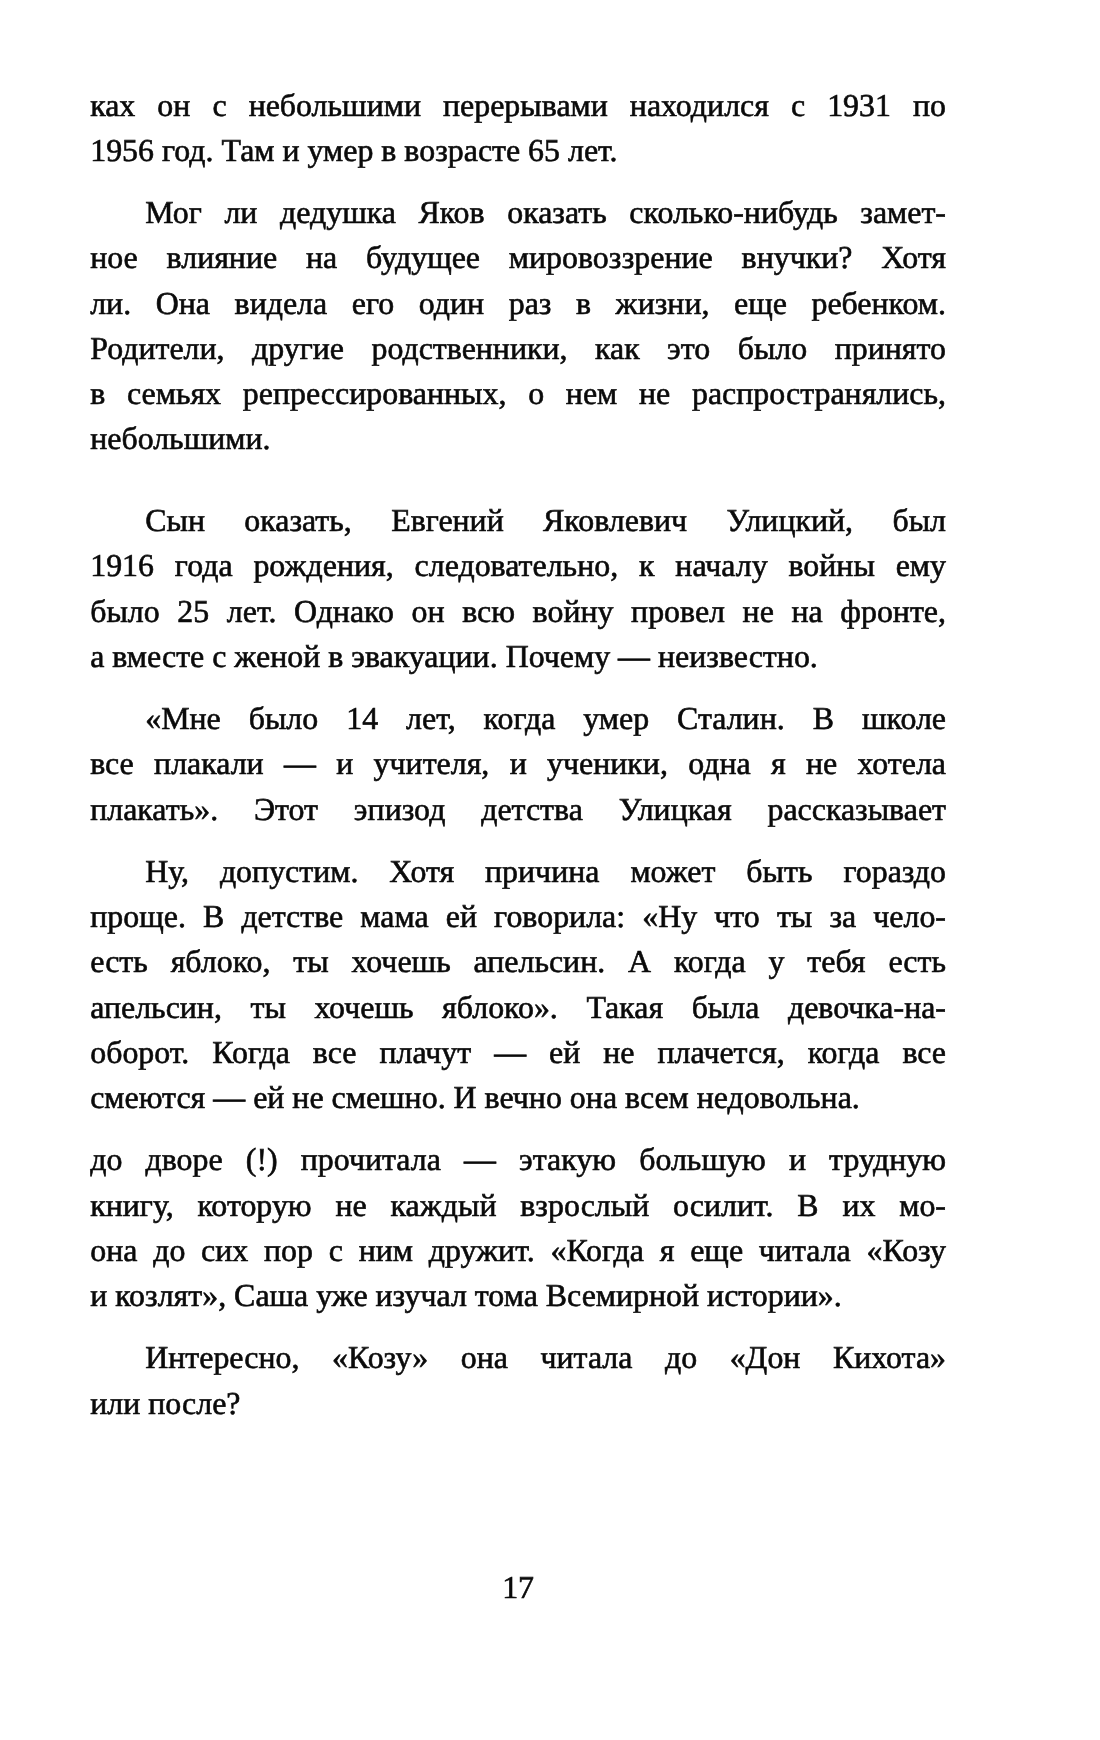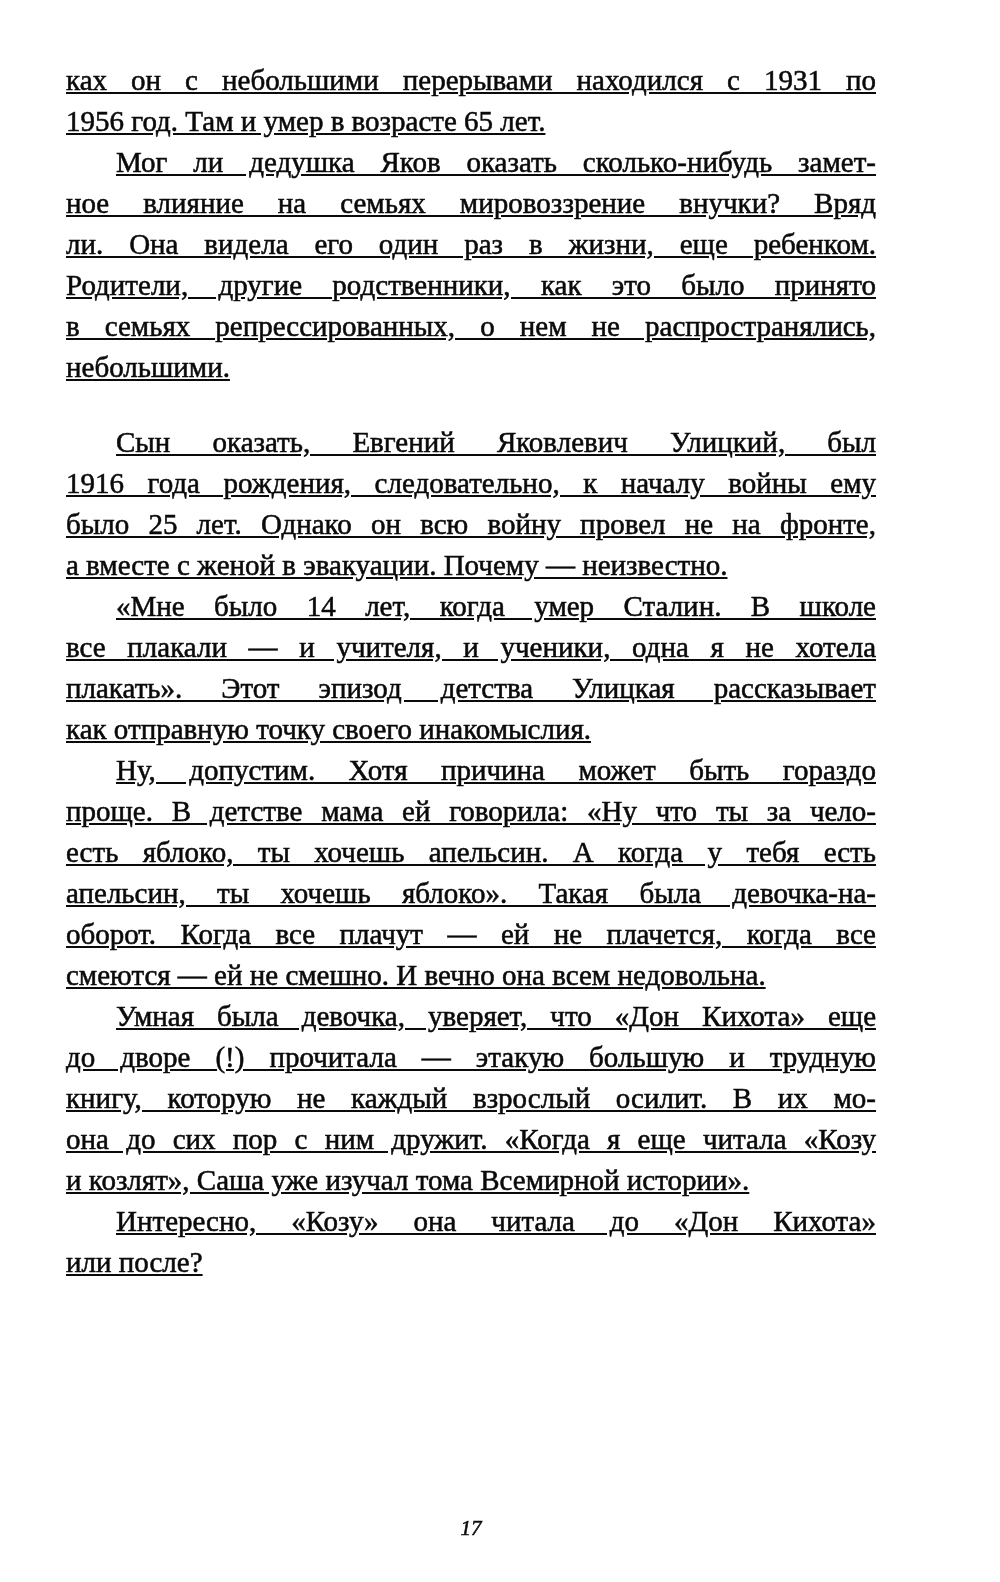--- a/index.html
+++ b/index.html
@@ -17,79 +17,76 @@
   }
   .page-text {
     position: absolute;
     left: 66px;
     top: 60px;
     width: 810px;
     font-size: 29px;
     line-height: 41px;
     -webkit-text-stroke: 0.55px #0a0a0a;
   }
-  .paragraph { margin: 0; text-decoration: underline; }
+  .paragraph { margin: 16px; }
   .paragraph.space-before { margin-top: 34px; }
   .line {
     text-align: justify;
     text-align-last: justify;
     min-height: 41px;
   }
   .line.last { text-align-last: left; }
   .line.first-indent { text-indent: 50px; }
   .page-number {
     position: absolute;
     left: 66px;
-    top: 1508px;
+    top: 1424px;
     width: 810px;
     text-align: center;
-    font-size: 21px;
+    font-size: 29px;
     line-height: 41px;
-    font-style: italic;
     -webkit-text-stroke: 0.55px #0a0a0a;
   }
 </style>
 </head>
 <body>
 
 <section class="page-text">
     <div class="paragraph">
       <div class="line">ках он с небольшими перерывами находился с 1931 по</div>
       <div class="line last">1956 год. Там и умер в возрасте 65 лет.</div>
     </div>
     <div class="paragraph">
       <div class="line first-indent">Мог ли дедушка Яков оказать сколько-нибудь замет-</div>
-      <div class="line">ное влияние на семьях мировоззрение внучки? Вряд</div>
+      <div class="line">ное влияние на будущее мировоззрение внучки? Хотя</div>
       <div class="line">ли. Она видела его один раз в жизни, еще ребенком.</div>
       <div class="line">Родители, другие родственники, как это было принято</div>
       <div class="line">в семьях репрессированных, о нем не распространялись,</div>
       <div class="line last">небольшими.</div>
     </div>
     <div class="paragraph space-before">
       <div class="line first-indent">Сын оказать, Евгений Яковлевич Улицкий, был</div>
       <div class="line">1916 года рождения, следовательно, к началу войны ему</div>
       <div class="line">было 25 лет. Однако он всю войну провел не на фронте,</div>
       <div class="line last">а вместе с женой в эвакуации. Почему — неизвестно.</div>
     </div>
     <div class="paragraph">
       <div class="line first-indent">«Мне было 14 лет, когда умер Сталин. В школе</div>
       <div class="line">все плакали — и учителя, и ученики, одна я не хотела</div>
       <div class="line">плакать». Этот эпизод детства Улицкая рассказывает</div>
-      <div class="line last">как отправную точку своего инакомыслия.</div>
     </div>
     <div class="paragraph">
       <div class="line first-indent">Ну, допустим. Хотя причина может быть гораздо</div>
       <div class="line">проще. В детстве мама ей говорила: «Ну что ты за чело-</div>
       <div class="line">есть яблоко, ты хочешь апельсин. А когда у тебя есть</div>
       <div class="line">апельсин, ты хочешь яблоко». Такая была девочка-на-</div>
       <div class="line">оборот. Когда все плачут — ей не плачется, когда все</div>
       <div class="line last">смеются — ей не смешно. И вечно она всем недовольна.</div>
     </div>
     <div class="paragraph">
-      <div class="line first-indent">Умная была девочка, уверяет, что «Дон Кихота» еще</div>
       <div class="line">до дворе (!) прочитала — этакую большую и трудную</div>
       <div class="line">книгу, которую не каждый взрослый осилит. В их мо-</div>
       <div class="line">она до сих пор с ним дружит. «Когда я еще читала «Козу</div>
       <div class="line last">и козлят», Саша уже изучал тома Всемирной истории».</div>
     </div>
     <div class="paragraph">
       <div class="line first-indent">Интересно, «Козу» она читала до «Дон Кихота»</div>
       <div class="line last">или после?</div>
     </div>
   </section>

